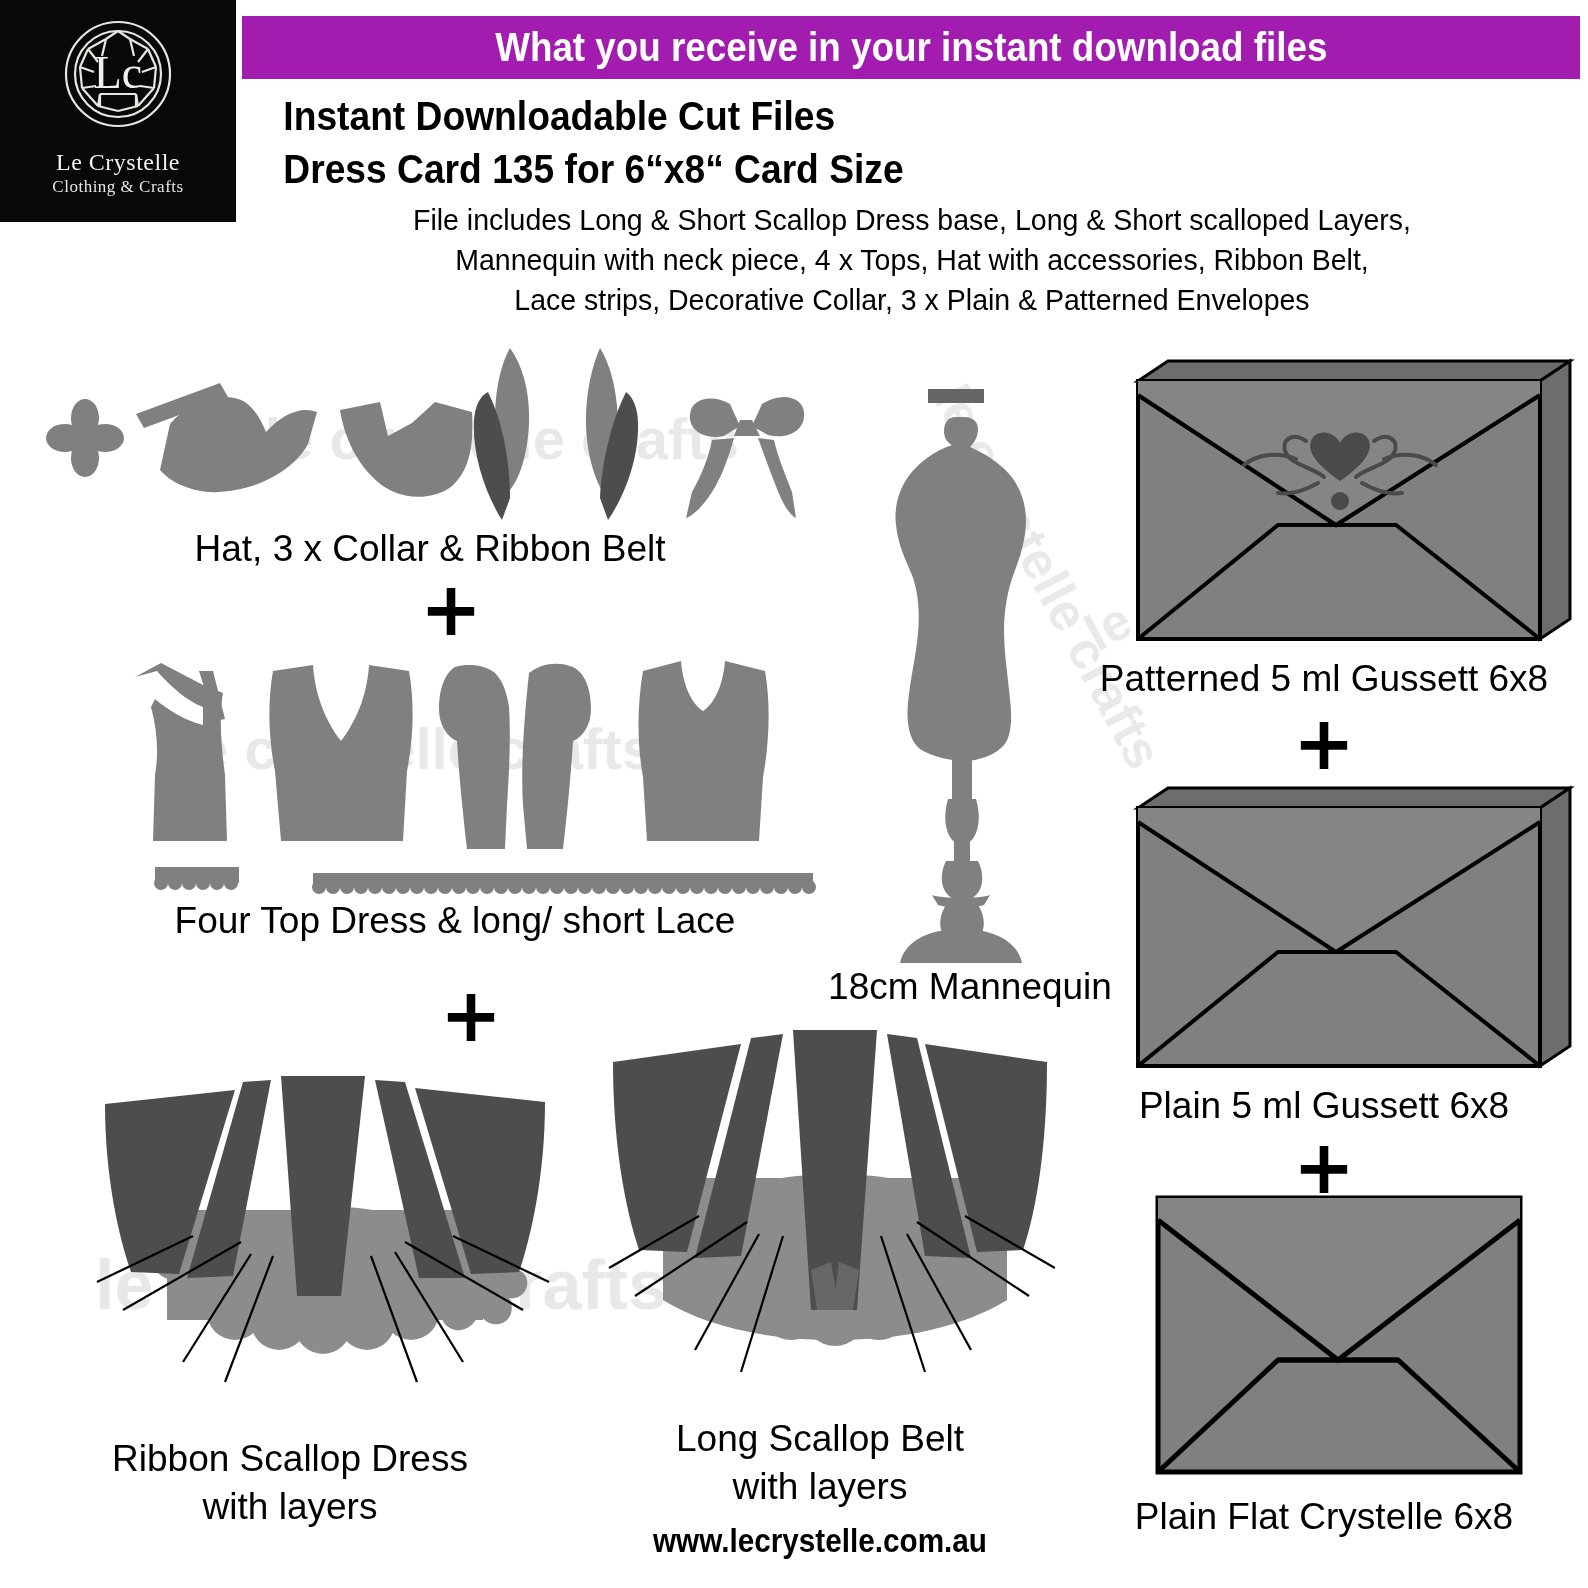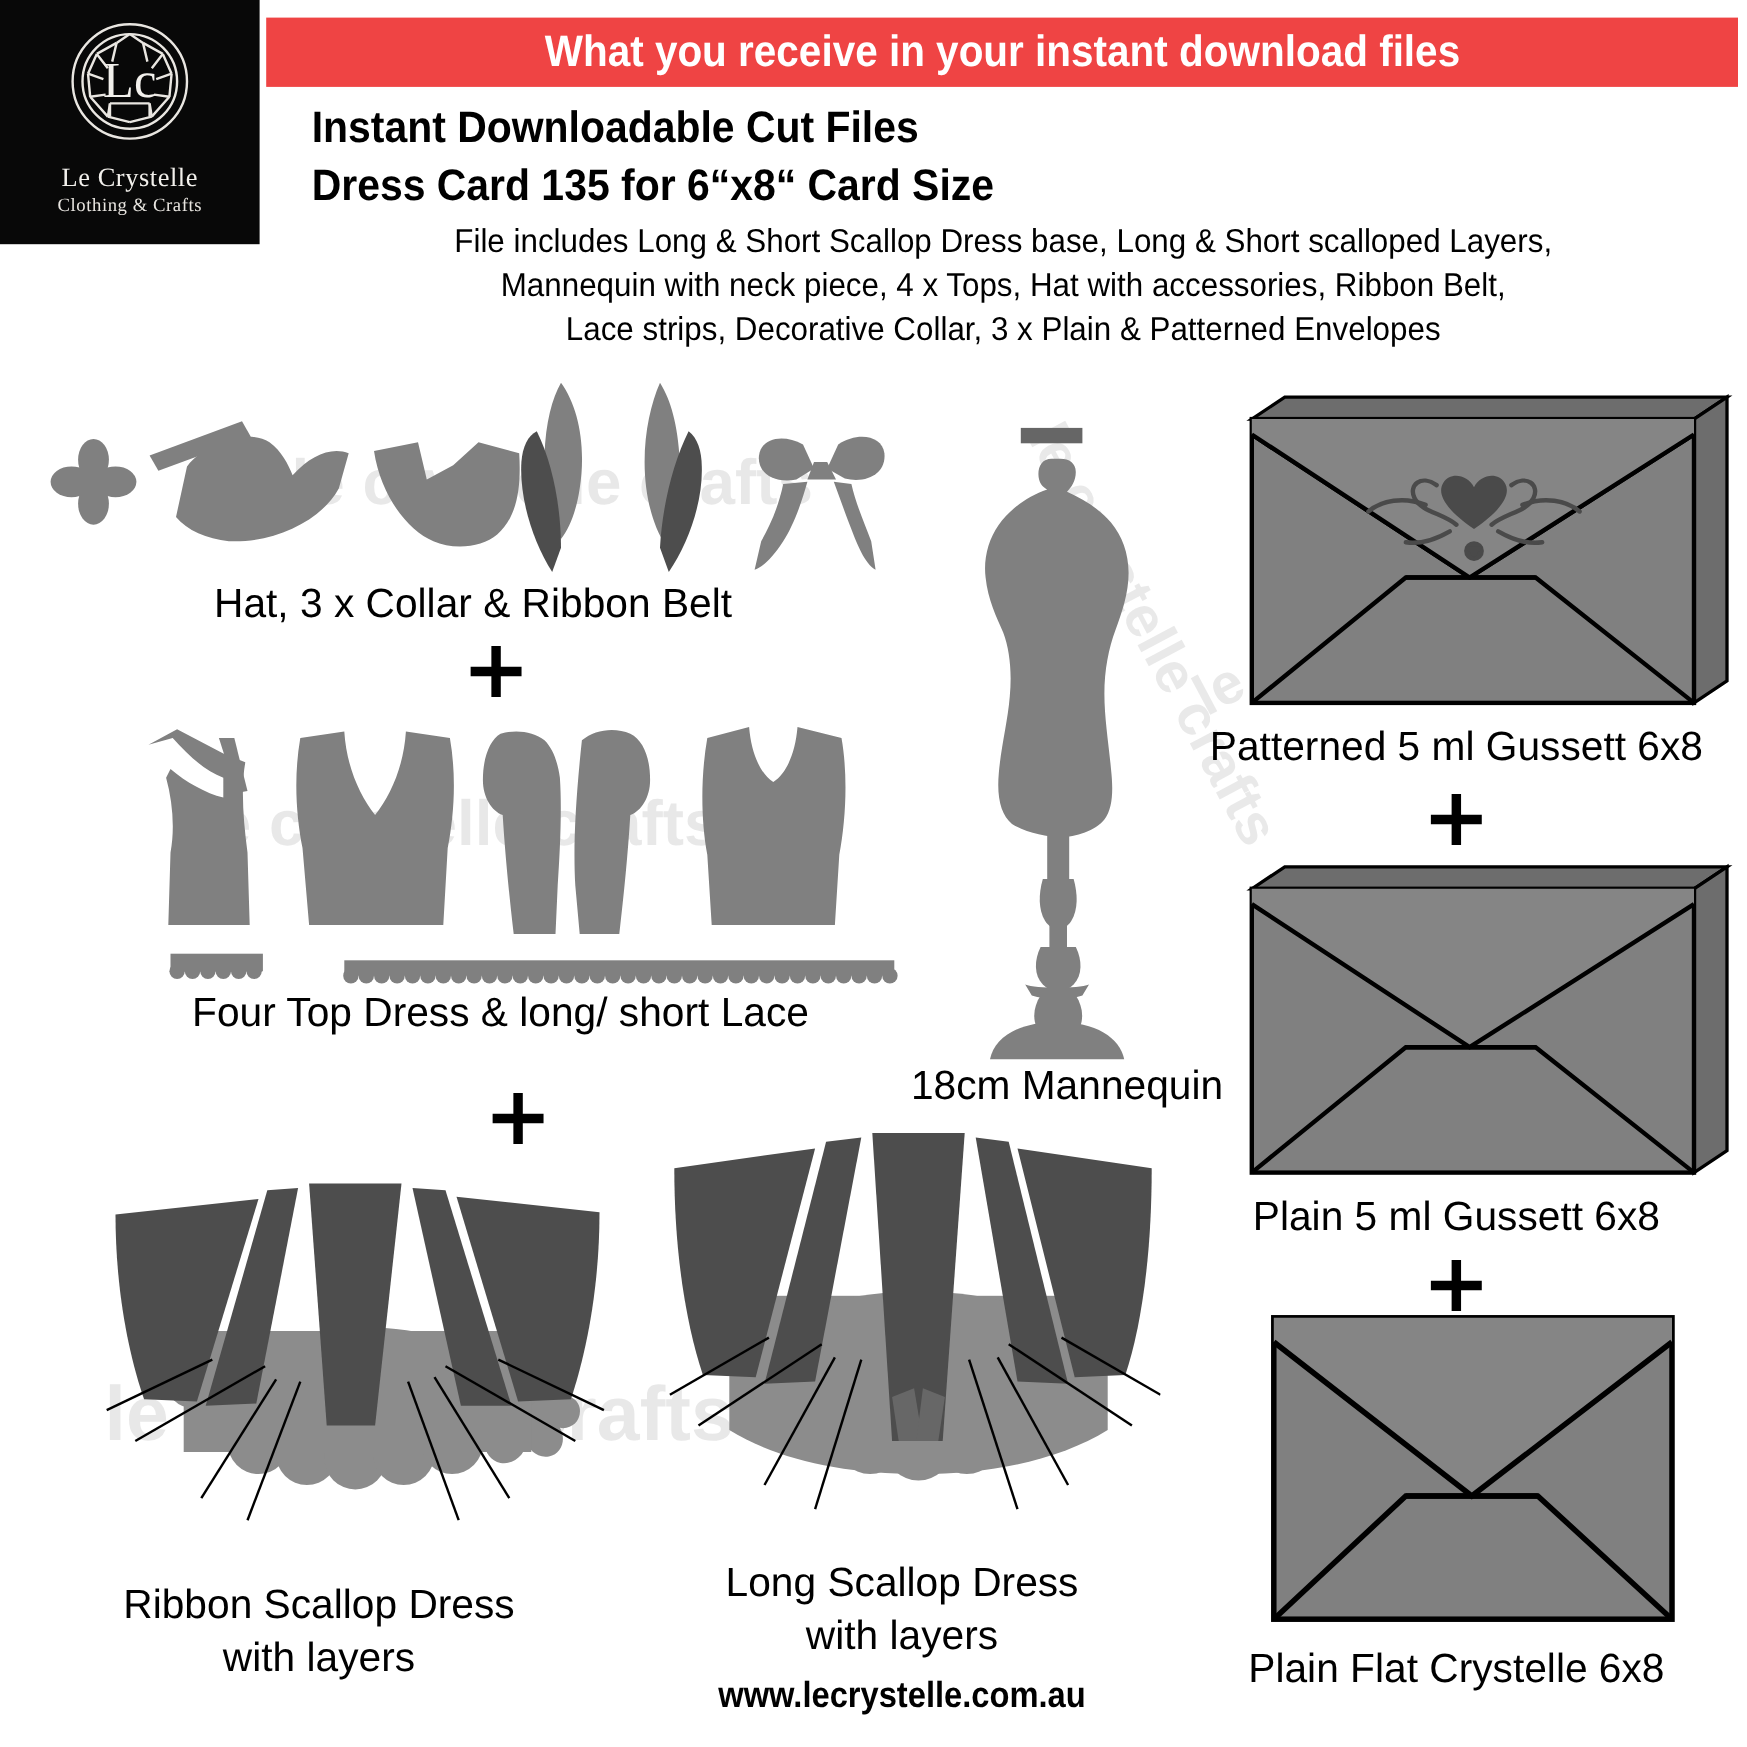--- a/index.html
+++ b/index.html
@@ -9,21 +9,21 @@
   
   .logo-box{position:absolute;left:0;top:0;width:236px;height:222px;background:#080808;
             display:flex;flex-direction:column;align-items:center;justify-content:flex-start;}
   .logo-gem{margin-top:14px;width:120px;height:120px;}
   .logo-name{color:#f2f0ec;font-family:"Liberation Serif", serif;font-size:24px;
              letter-spacing:.5px;margin-top:16px;line-height:1;}
   .logo-sub{color:#e8e5e0;font-family:"Liberation Serif", serif;font-size:17px;
             letter-spacing:.5px;margin-top:4px;line-height:1;}
 
   
-  .banner{position:absolute;left:242px;top:16px;width:1338px;height:63px;background:#ef4444;
+  .banner{position:absolute;left:242px;top:16px;width:1338px;height:63px;background:#a21caf;
           display:flex;align-items:center;justify-content:center;}
   .banner-text{color:#fff;font-size:40px;font-weight:bold;
                transform:scaleX(.92);transform-origin:center;white-space:nowrap;}
 
   .title-wrap{position:absolute;left:236px;top:90px;width:1352px;text-align:left;}
   .title-line{font-size:40px;font-weight:bold;line-height:1.32;
               transform:scaleX(.93);transform-origin:center;}
   .desc{position:absolute;left:236px;top:200px;width:1352px;text-align:center;
         font-size:30px;line-height:1.33;transform:scaleX(.95);transform-origin:top center;}
 
@@ -365,21 +365,21 @@
     <path d="M40 286 L152 212"></path>
     <path d="M100 340 L164 224"></path>
     <path d="M146 362 L188 226"></path>
     <path d="M286 226 L330 362"></path>
     <path d="M312 224 L376 340"></path>
     <path d="M322 212 L434 286"></path>
     <path d="M370 206 L460 258"></path>
   </g>
 </svg>
 
-<div class="cap" style="left:560px;top:1418px;width:520px;">Long Scallop Dress</div>
+<div class="cap" style="left:560px;top:1418px;width:520px;">Long Scallop Belt</div>
 <div class="cap" style="left:560px;top:1466px;width:520px;">with layers</div>
 
 <div class="url" style="left:560px;top:1522px;width:520px;text-align:center;">www.lecrystelle.com.au</div>
 
 <svg class="abs" style="left:1128px;top:355px;" width="450" height="300" viewBox="0 0 450 300">
 
   <path d="M10 26 L40 6 L442 6 L412 26 Z" fill="#6d6d6d" stroke="#000" stroke-width="3"></path>
   <path d="M412 26 L442 6 L442 264 L412 284 Z" fill="#6d6d6d" stroke="#000" stroke-width="3"></path>
 
   <rect x="10" y="26" width="402" height="258" fill="#808080" stroke="#000" stroke-width="4"></rect>

